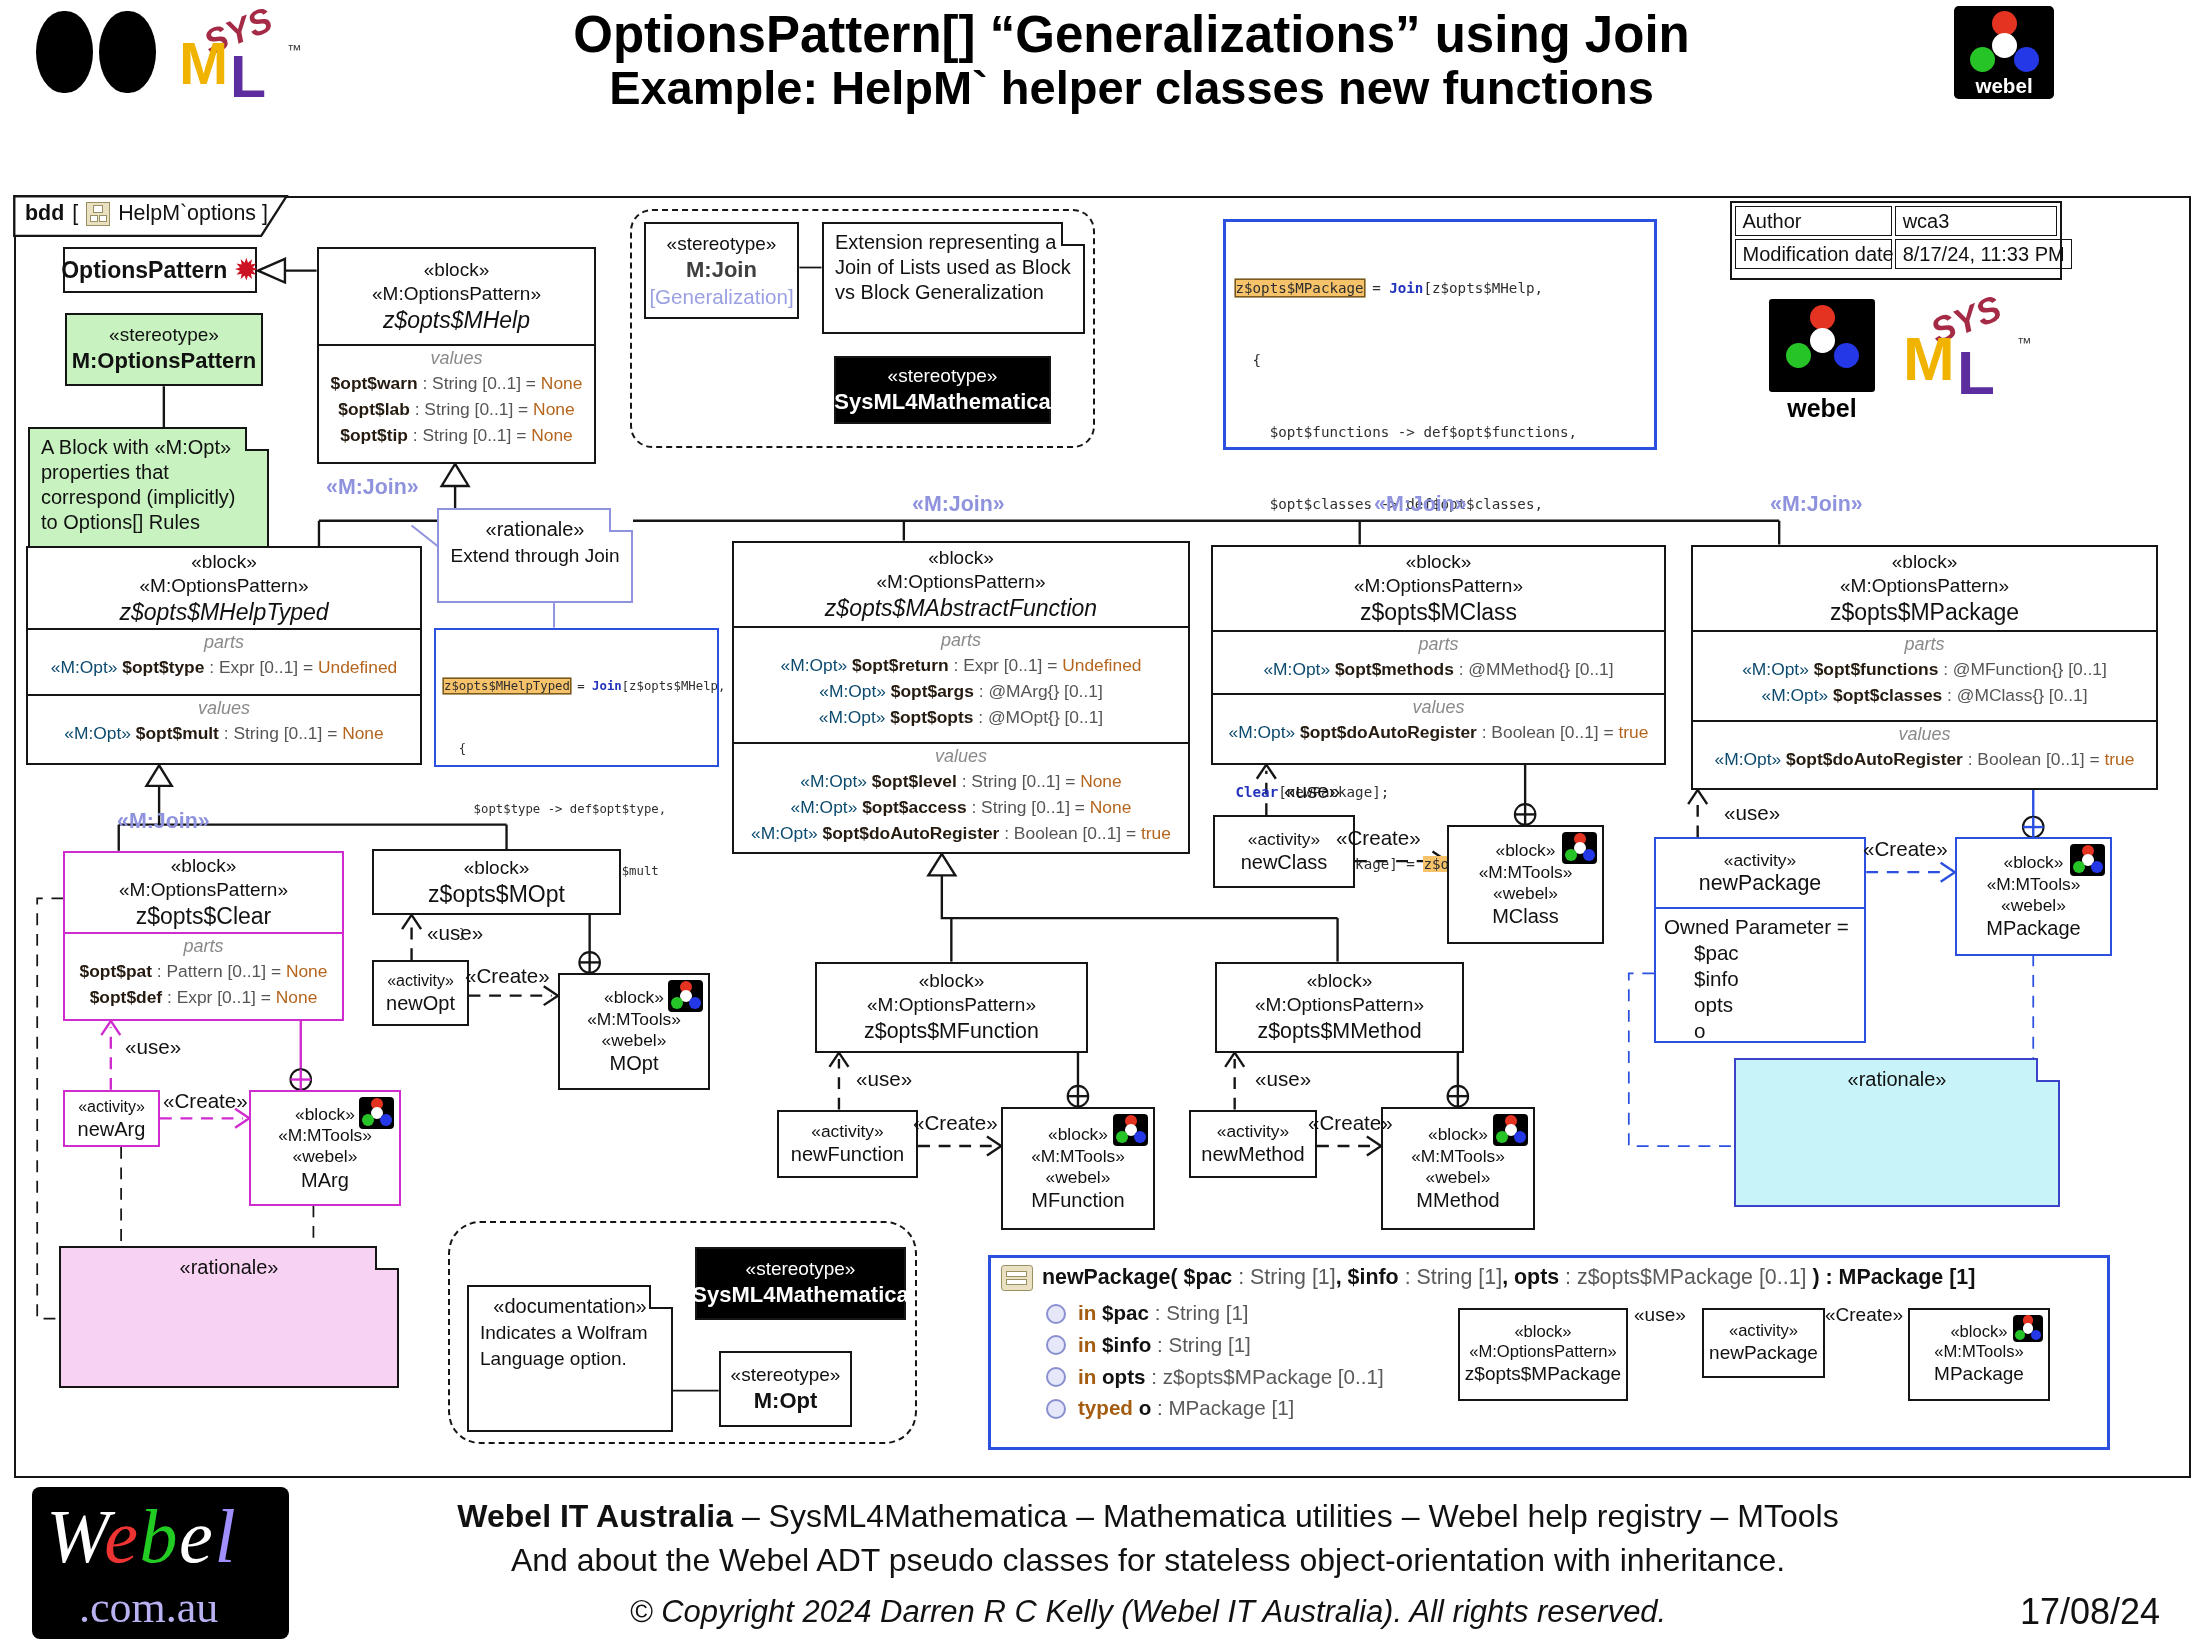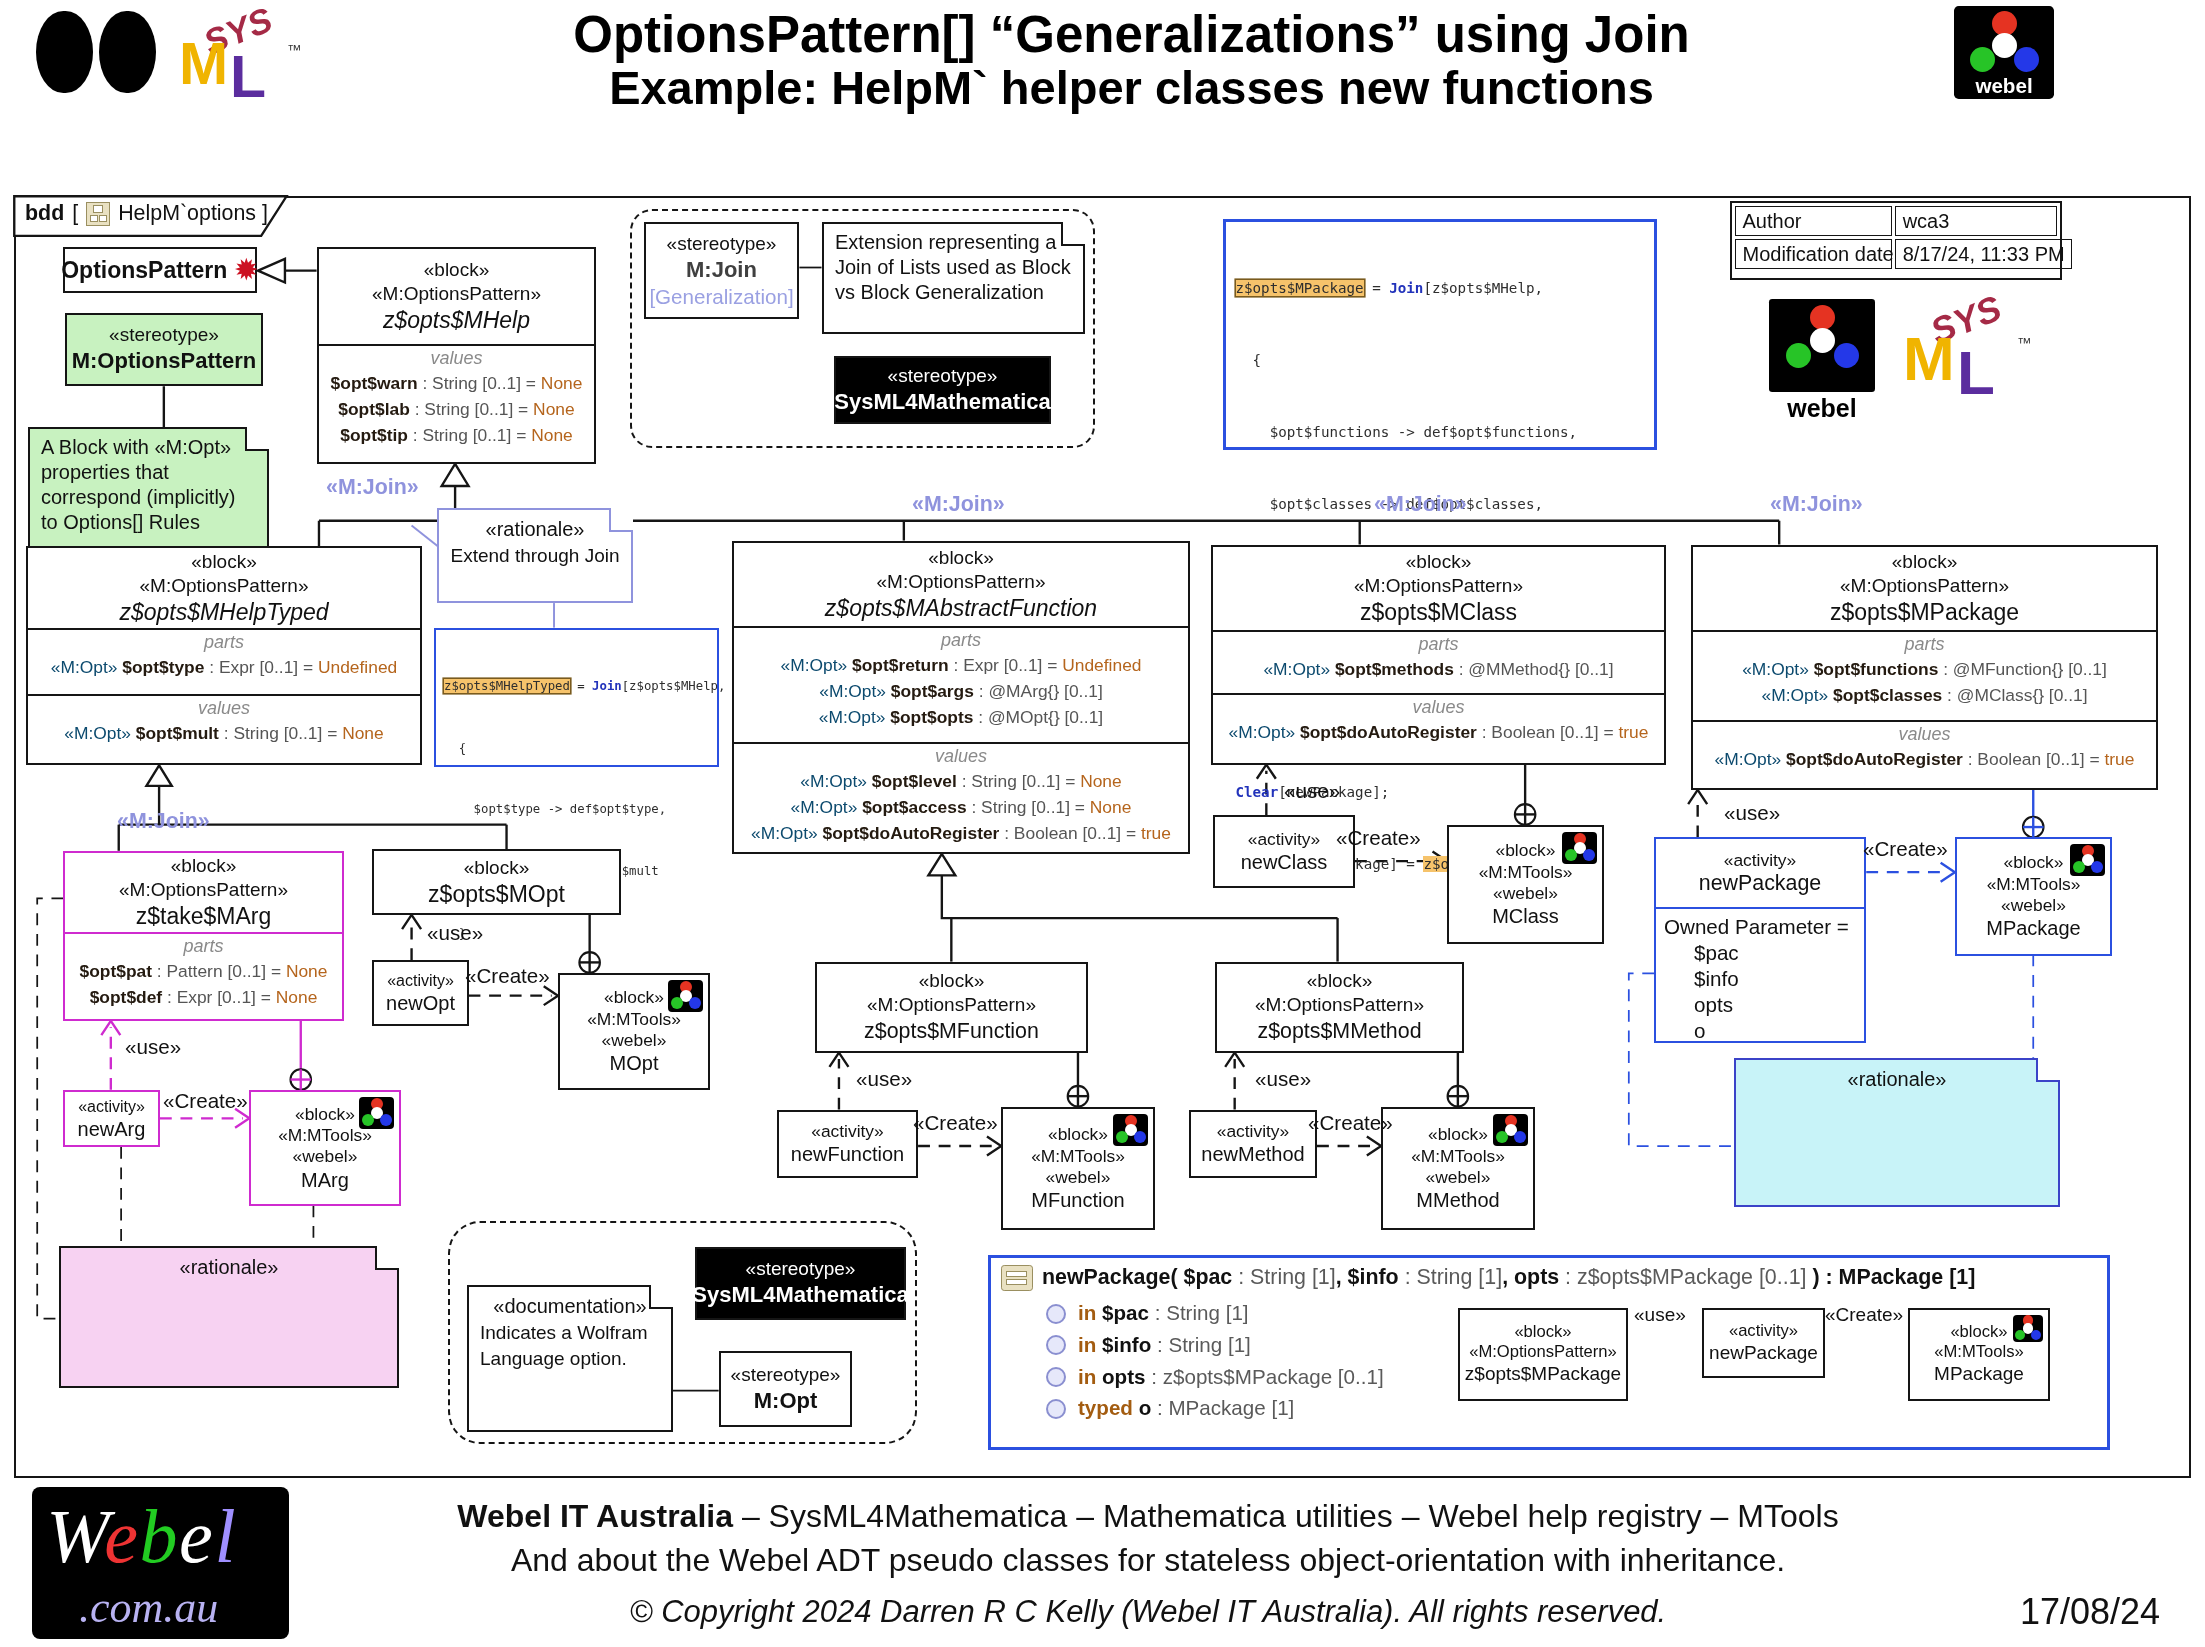--- a/index.html
+++ b/index.html
@@ -399,21 +399,21 @@
   <div class="comp">
     <div class="clabel">values</div>
     <div class="prow"><span class="tk-st">«M:Opt» </span><span class="tk-nm">$opt$doAutoRegister</span><span class="tk-ty"> : Boolean [0..1] = </span><span class="tk-vl">true</span></div>
   </div>
 </div>
 
 <div class="blk mag" style="left:63px;top:851px;width:281px;height:170px">
   <div class="bhdr sep" style="height:81px">
     <div class="kw1">«block»</div>
     <div class="kw1">«M:OptionsPattern»</div>
-    <div class="bname">z$take$MArg</div>
+    <div class="bname">z$opts$Clear</div>
   </div>
   <div class="comp">
     <div class="clabel">parts</div>
     <div class="prow"><span class="tk-nm">$opt$pat</span><span class="tk-ty"> : Pattern [0..1] = </span><span class="tk-vl">None</span></div>
     <div class="prow"><span class="tk-nm">$opt$def</span><span class="tk-ty"> : Expr [0..1] = </span><span class="tk-vl">None</span></div>
   </div>
 </div>
 
 <div class="blk" style="left:372px;top:849px;width:249px;height:66px">
   <div class="bhdr" style="height:100%">
@@ -649,21 +649,21 @@
 <span class="lbl" style="left:1308px;top:1111px">«Create»</span>
 <span class="lbl" style="left:1724px;top:801px">«use»</span>
 <span class="lbl" style="left:1863px;top:837px">«Create»</span>
 <span class="lbl" style="left:1634px;top:1304px;font-size:19px">«use»</span>
 <span class="lbl" style="left:1825px;top:1304px;font-size:19px">«Create»</span>
 
 <div class="abs" style="left:32px;top:1487px;width:257px;height:152px;background:#000;border-radius:8px;z-index:2;font-family:'Liberation Serif',serif">
   <span class="abs" style="left:14.2px;top:6.3px;font-size:76px;font-style:italic;letter-spacing:1.6px">
     <span style="color:#fff">W</span><span style="color:#e33">e</span><span style="color:#2c2">b</span><span style="color:#fff">e</span><span style="color:#9f8fff">l</span>
   </span>
-  <span class="abs" style="left:47px;top:95px;font-size:44px;font-style:italic;color:#b8b2f2">.com.au</span>
+  <span class="abs" style="left:47px;top:95px;font-size:44px;color:#b8b2f2">.com.au</span>
 </div>
 <div class="abs" style="left:301px;top:1498px;width:1694px;text-align:center;font-size:32px;z-index:2;white-space:nowrap">
   <b>Webel IT Australia</b><span>  – SysML4Mathematica – Mathematica utilities – Webel help registry – MTools</span>
 </div>
 <div class="abs" style="left:301px;top:1542px;width:1694px;text-align:center;font-size:32px;z-index:2;white-space:nowrap">And about the Webel ADT pseudo classes for stateless object-orientation with inheritance.</div>
 <div class="abs it" style="left:301px;top:1594px;width:1694px;text-align:center;font-size:31px;font-style:italic;z-index:2;white-space:nowrap">© Copyright 2024 Darren R C Kelly (Webel IT Australia). All rights reserved.</div>
 <div class="abs" style="left:2020px;top:1591px;font-size:36px;z-index:2">17/08/24</div>
 
 
 </body></html>

